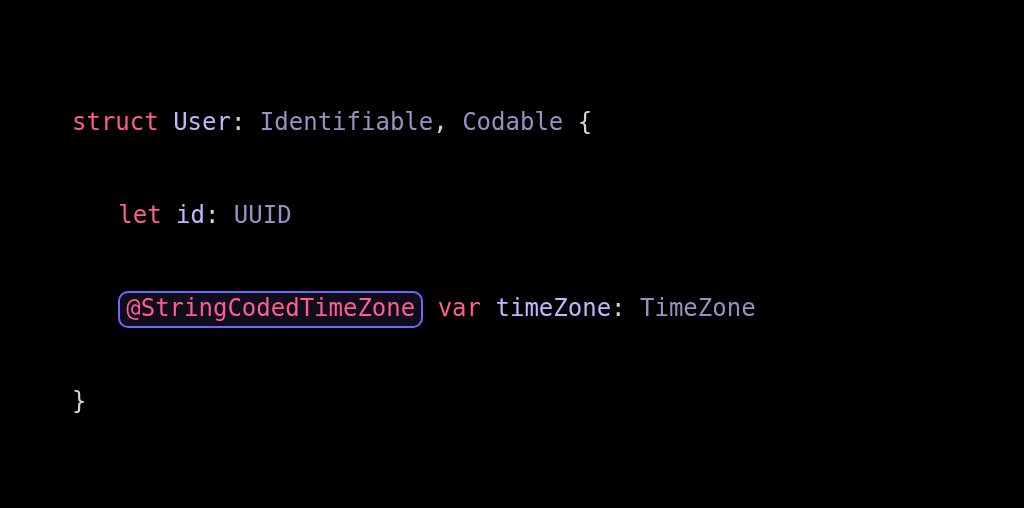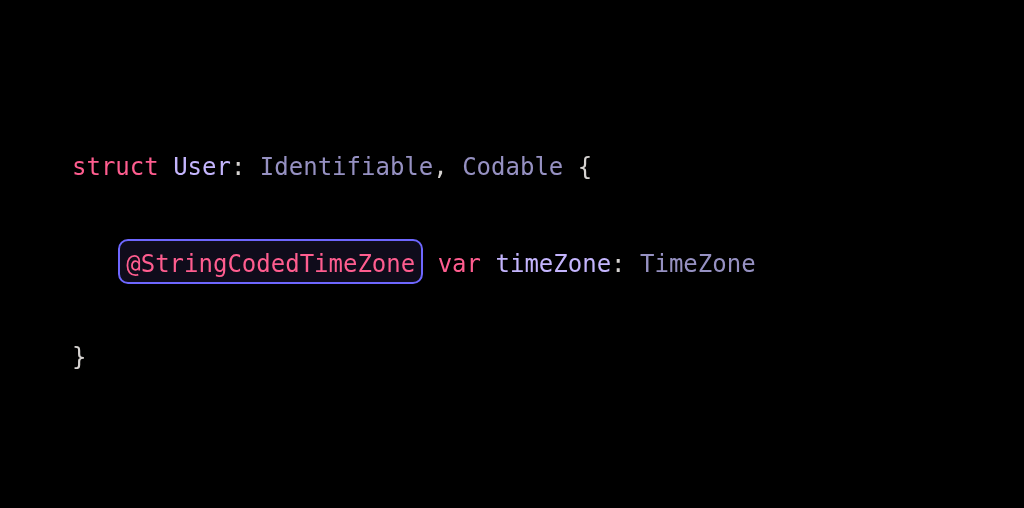--- a/index.html
+++ b/index.html
@@ -35,31 +35,32 @@
     }
     .indent {
       display: inline-block;
       width: 3.2ch;
     }
     .attribute-box {
       display: inline-block;
       color: #ff5d8f;
       border: 2px solid #6e67ff;
       border-radius: 10px;
-      padding: 8px 6px 3px 6px;
+      padding: 0 6px 3px 6px;
       background: rgba(85, 65, 150, 0.18);
       line-height: 1.25;
       margin-top: -2px;
       vertical-align: baseline;
     }
     .line {
       display: block;
       margin-top: 16px;
     }
   </style>
 </head>
 <body>
 
 <div class="code-block">
 <span class="line"><span class="keyword">struct</span> <span class="identifier">User</span><span class="punctuation">:</span> <span class="type">Identifiable</span><span class="punctuation">,</span> <span class="type">Codable</span> <span class="punctuation">{</span></span>
+<span class="line"><span class="indent"></span><span class="keyword">let</span> <span class="identifier">id</span><span class="punctuation">:</span> <span class="type">UUID</span></span>
 <span class="line"><span class="indent"></span><span class="attribute-box">@StringCodedTimeZone</span> <span class="keyword">var</span> <span class="identifier">timeZone</span><span class="punctuation">:</span> <span class="type">TimeZone</span></span>
 <span class="line"><span class="punctuation">}</span></span>
 </div>
 
 </body></html>

